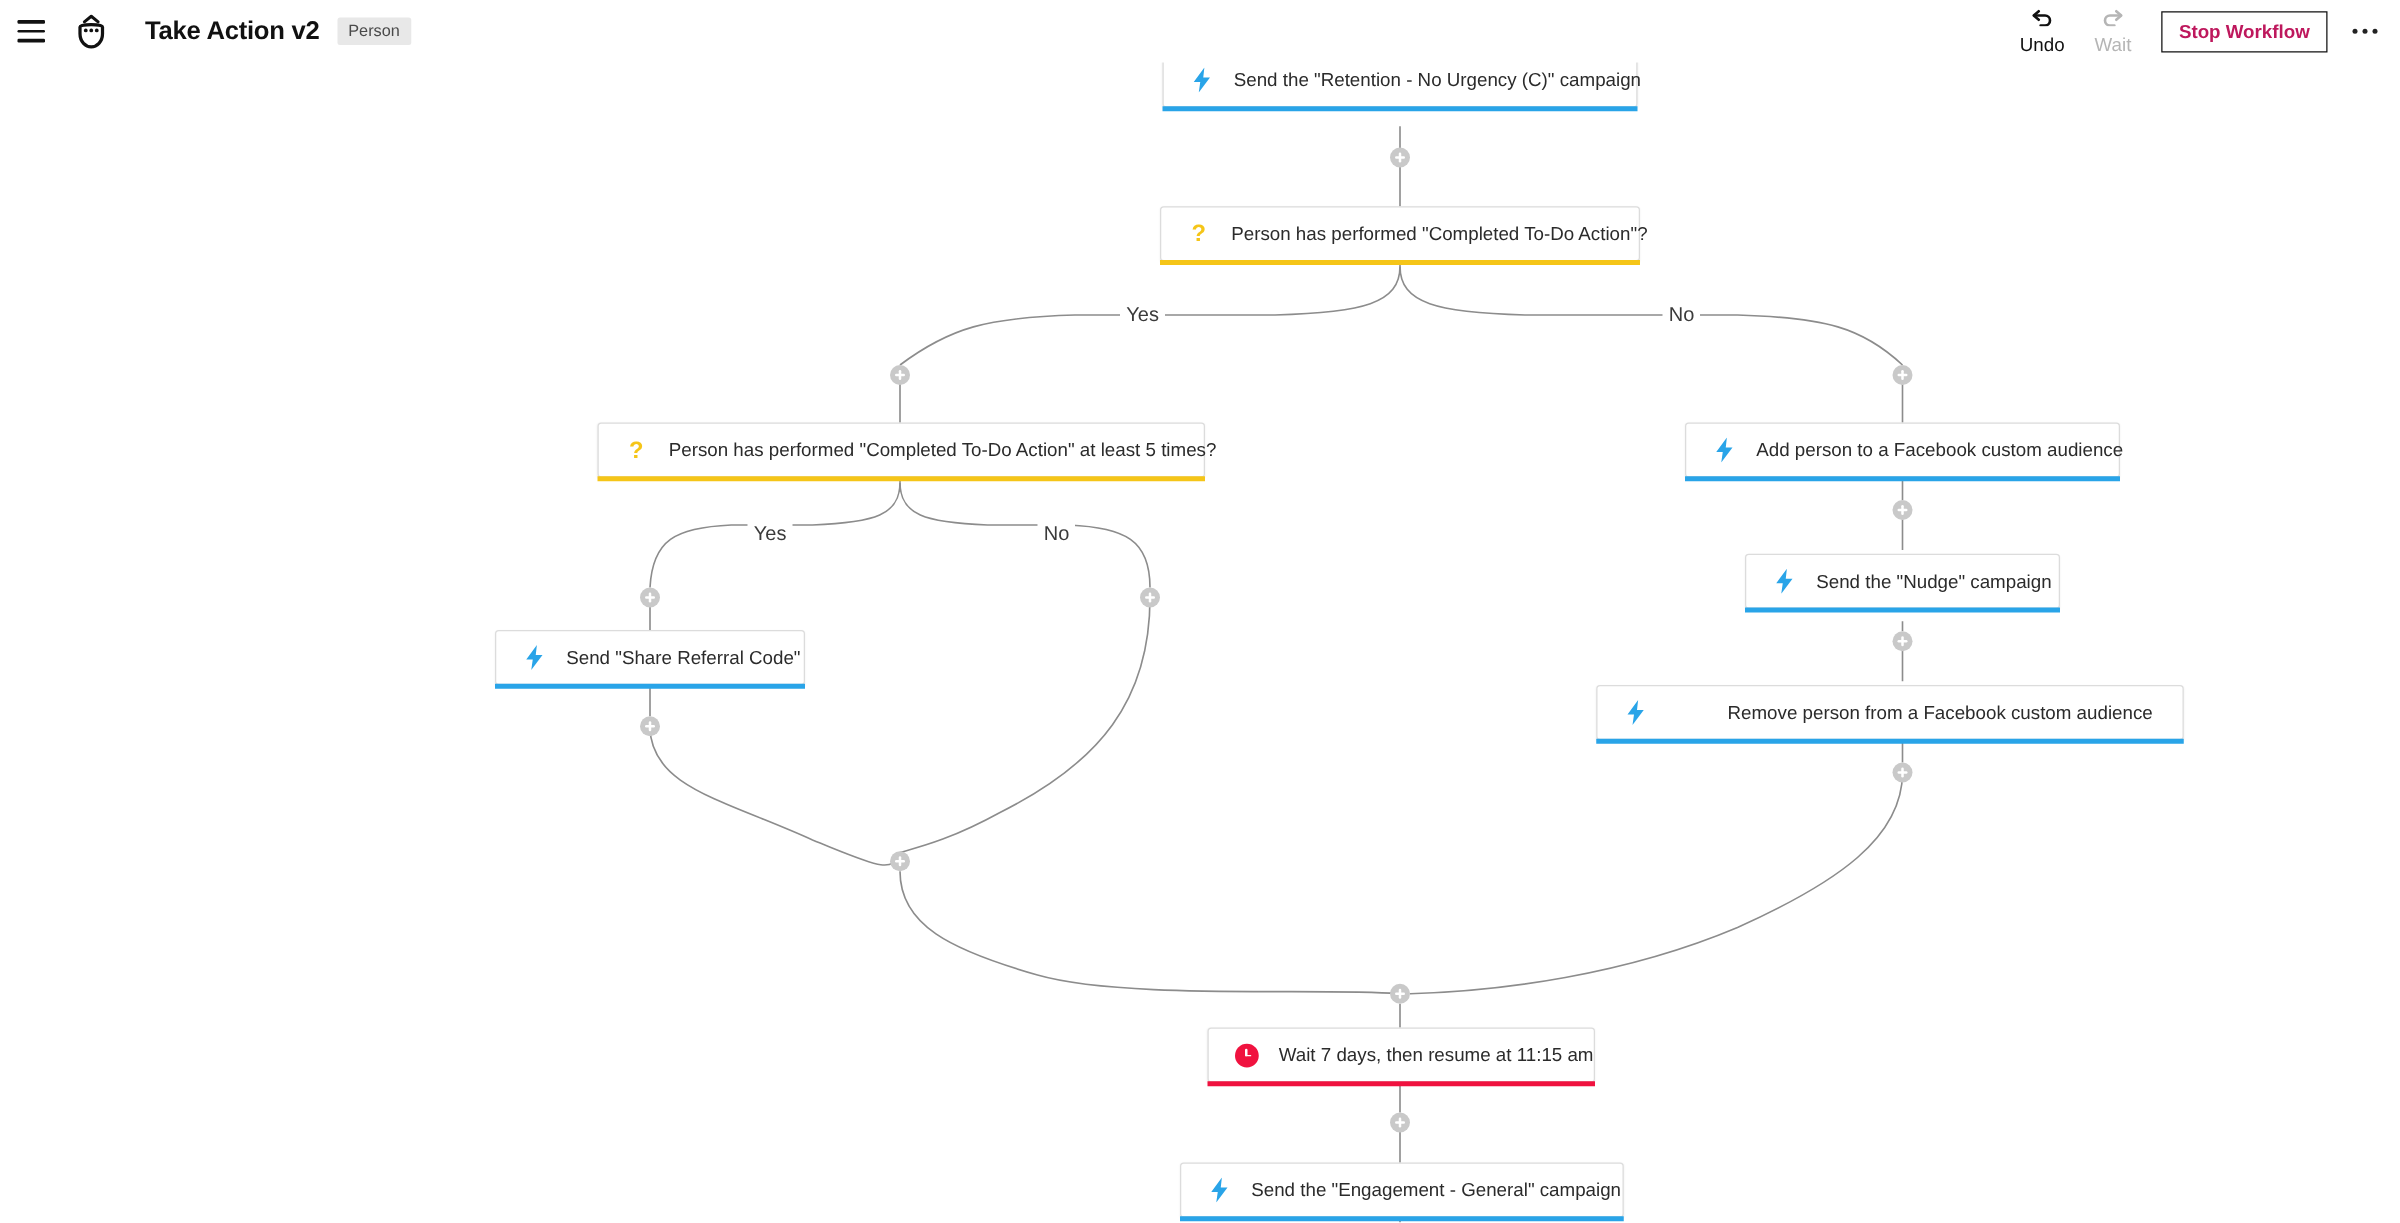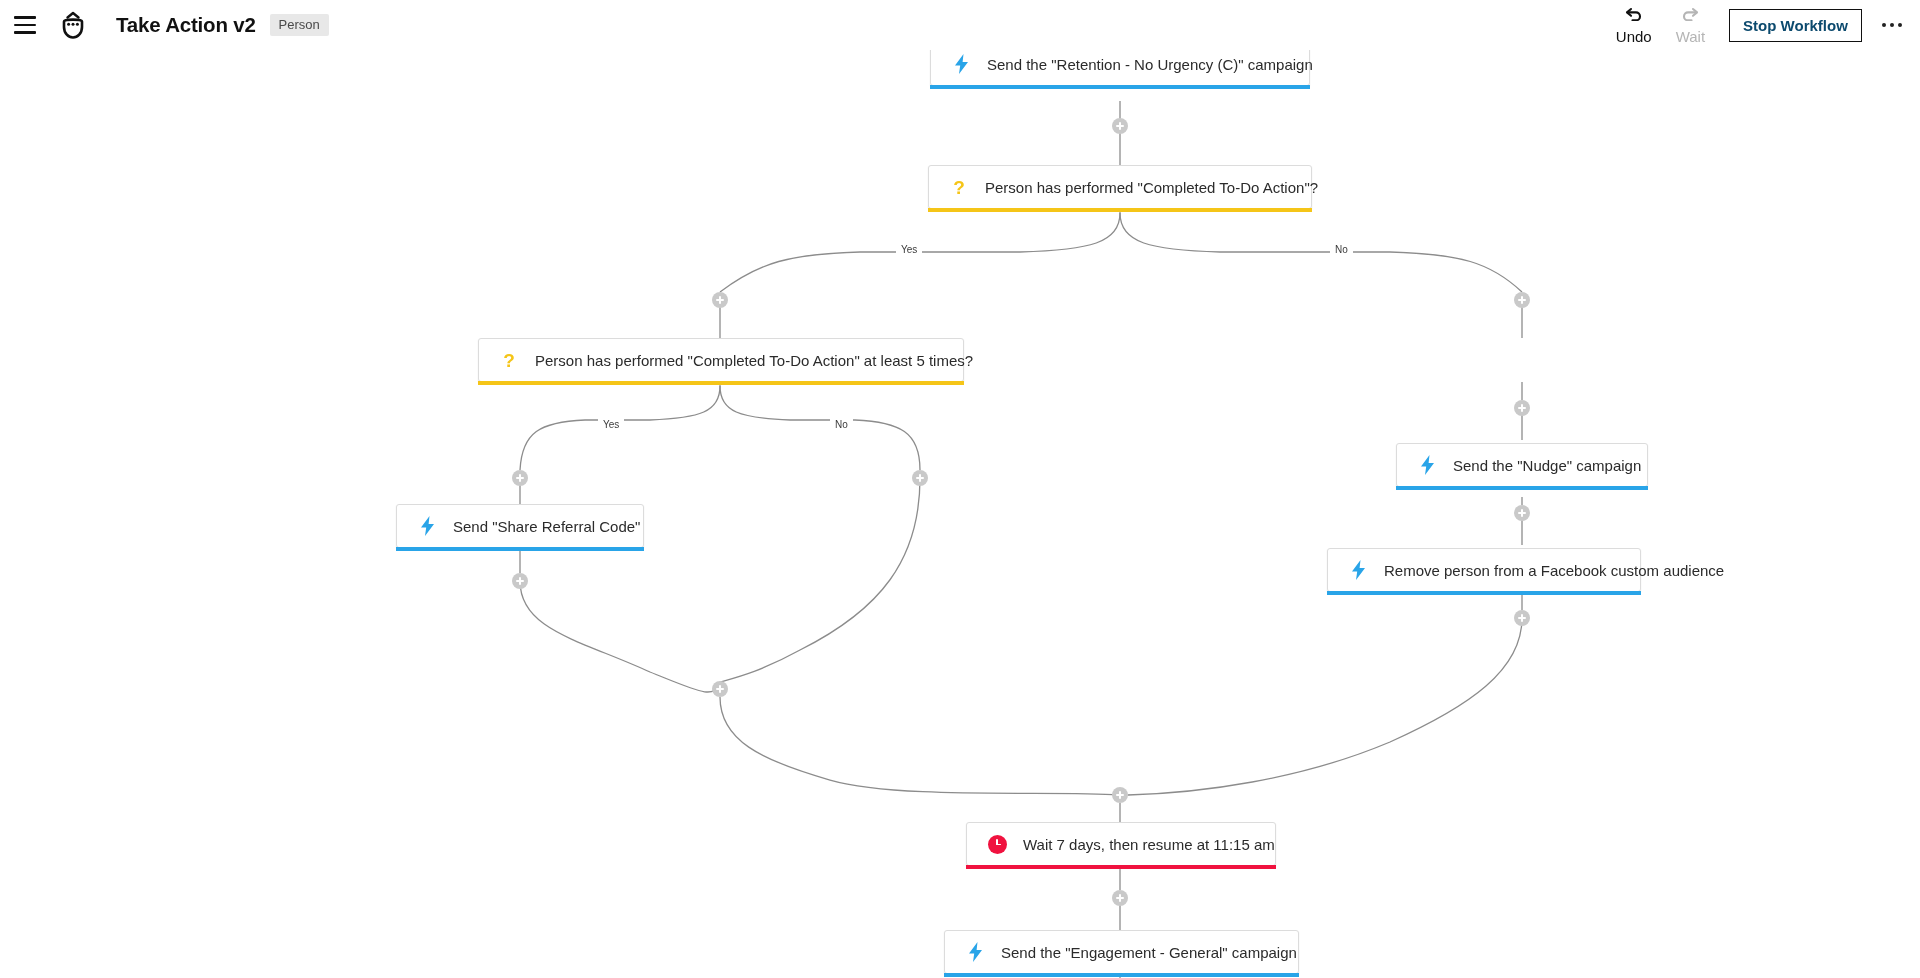--- a/index.html
+++ b/index.html
@@ -45,21 +45,21 @@
   }
   .tb-btn {
     display: flex; align-items: center; gap: 7px;
     font-size: 15px; color: #111; padding: 6px 12px; cursor: pointer;
     background: none; border: none; font-family: inherit; white-space: nowrap; flex-direction: column;
   }
   .tb-btn.disabled { color: #b5b5b5; cursor: default; }
   .tb-btn svg { display:block; }
   .stop-btn {
     border: 1.6px solid #111; background: #fff;
-    font-size: 15px; font-weight: bold; color: #0c4a6e;
+    font-size: 15px; font-weight: bold; color: #be185d;
     padding: 7px 13px; margin-left: 12px; cursor: pointer;
     font-family: inherit; white-space: nowrap;
   }
   .kebab {
     margin-left: 16px; display:flex; gap:3.5px; align-items:center; padding: 8px 4px; cursor: pointer;
   }
   .kebab i { width: 4.4px; height: 4.4px; border-radius: 50%; background: #222; display:block; }
 
   
   .canvas { position: absolute; top: 0; left: 0; width: 1920px; height: 978px; }
@@ -97,21 +97,21 @@
     background: #c9c9c9; z-index: 6; cursor: pointer;
   }
   .plus::before, .plus::after {
     content:""; position:absolute; background:#fff; border-radius:1px;
   }
   .plus::before { left: 3.6px; top: 7.1px; width: 8.8px; height: 1.9px; }
   .plus::after  { left: 7.1px; top: 3.6px; width: 1.9px; height: 8.8px; }
 
   
   .branch-lbl {
-    position: absolute; font-size: 10px; color: #3b3b3b;
+    position: absolute; font-size: 16px; color: #3b3b3b;
     background: #fff; padding: 0 5px; z-index: 6; white-space: nowrap;
   }
 </style>
 </head>
 <body>
 
 <div class="topbar">
 
   <div class="hamburger">
     <i></i>
@@ -248,31 +248,39 @@
     <span class="lbl">Person has performed "Completed To-Do Action"?</span>
   </div>
 
   <div class="node" style="left:478px; top:338px; width:486px; --bar:#f5c518;">
     <span class="ic">
         <span class="qmark">?</span>
       </span>
     <span class="lbl">Person has performed "Completed To-Do Action" at least 5 times?</span>
   </div>
 
+  <div class="node" style="left:1348px; top:338px; width:348px; --bar:#29a4e8;">
+    <span class="ic">
+      <svg class="bolt" width="15" height="20" viewBox="0 0 15 20">
+          <path d="M9.5 0 L1 11.5 H6.2 L5 20 L14 8 H8.6 Z" fill="#29a4e8"></path>
+        </svg>
+    </span>
+    <span class="lbl">Add person to a Facebook custom audience</span>
+  </div>
 
   <div class="node" style="left:1396px; top:443px; width:252px; --bar:#29a4e8;">
     <span class="ic">
       <svg class="bolt" width="15" height="20" viewBox="0 0 15 20">
           <path d="M9.5 0 L1 11.5 H6.2 L5 20 L14 8 H8.6 Z" fill="#29a4e8"></path>
         </svg>
     </span>
     <span class="lbl">Send the "Nudge" campaign</span>
   </div>
 
-  <div class="node" style="left:1327px; top:548px; width:314px; --bar:#29a4e8;">
+  <div class="node" style="left:1277px; top:548px; width:470px;gap:48px; --bar:#29a4e8;">
     <span class="ic">
       <svg class="bolt" width="15" height="20" viewBox="0 0 15 20">
           <path d="M9.5 0 L1 11.5 H6.2 L5 20 L14 8 H8.6 Z" fill="#29a4e8"></path>
         </svg>
     </span>
     <span class="lbl">Remove person from a Facebook custom audience</span>
   </div>
 
   <div class="node" style="left:396px; top:504px; width:248px; --bar:#29a4e8;">
     <span class="ic">

